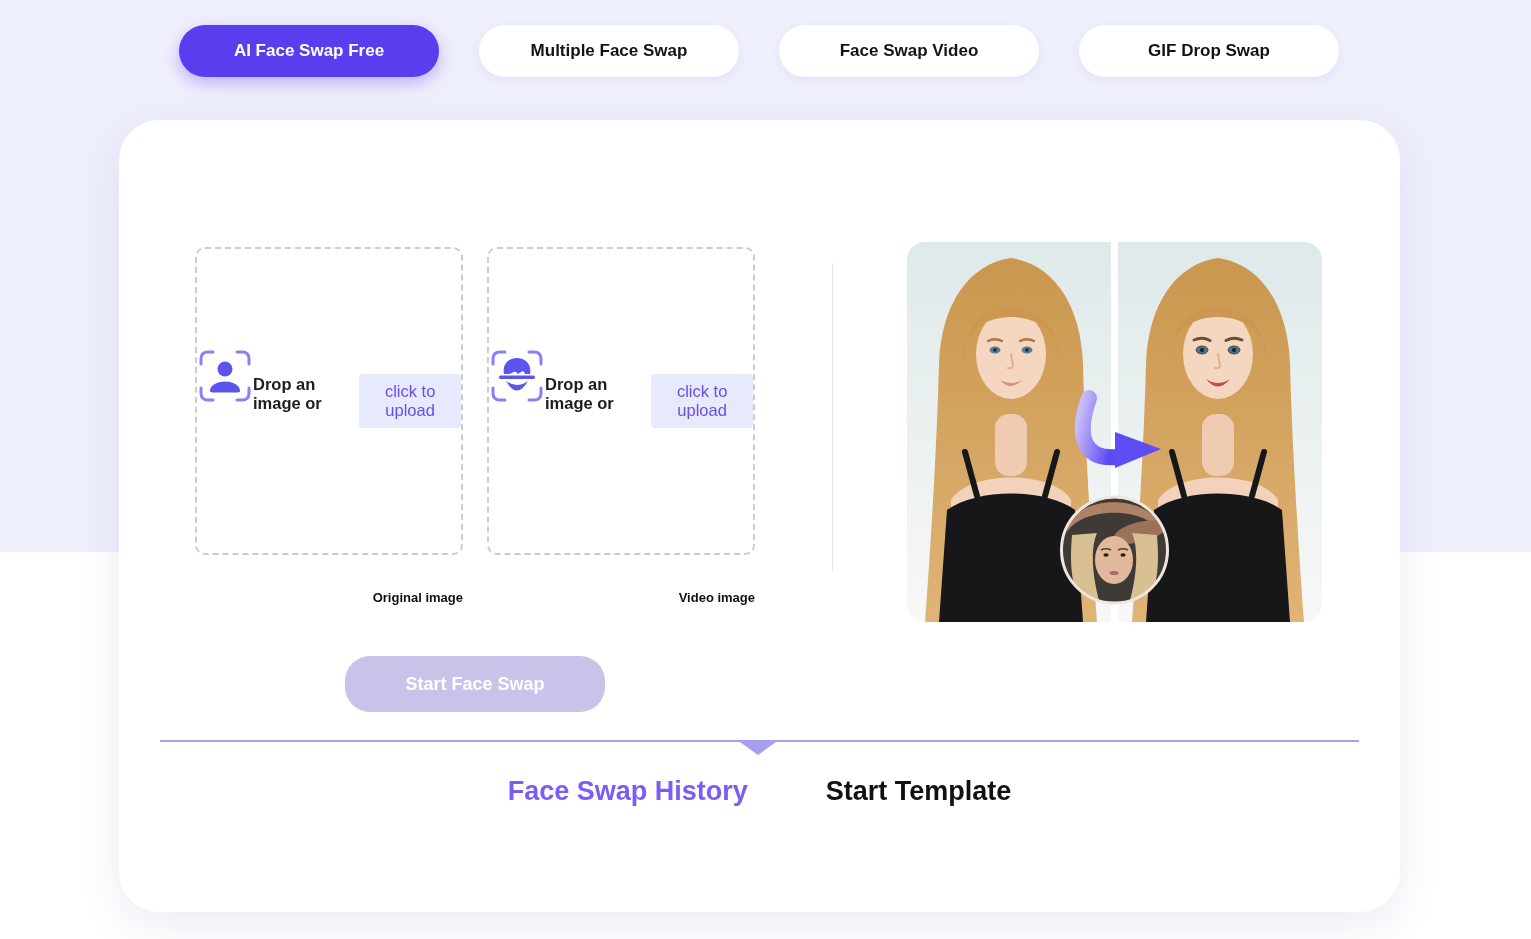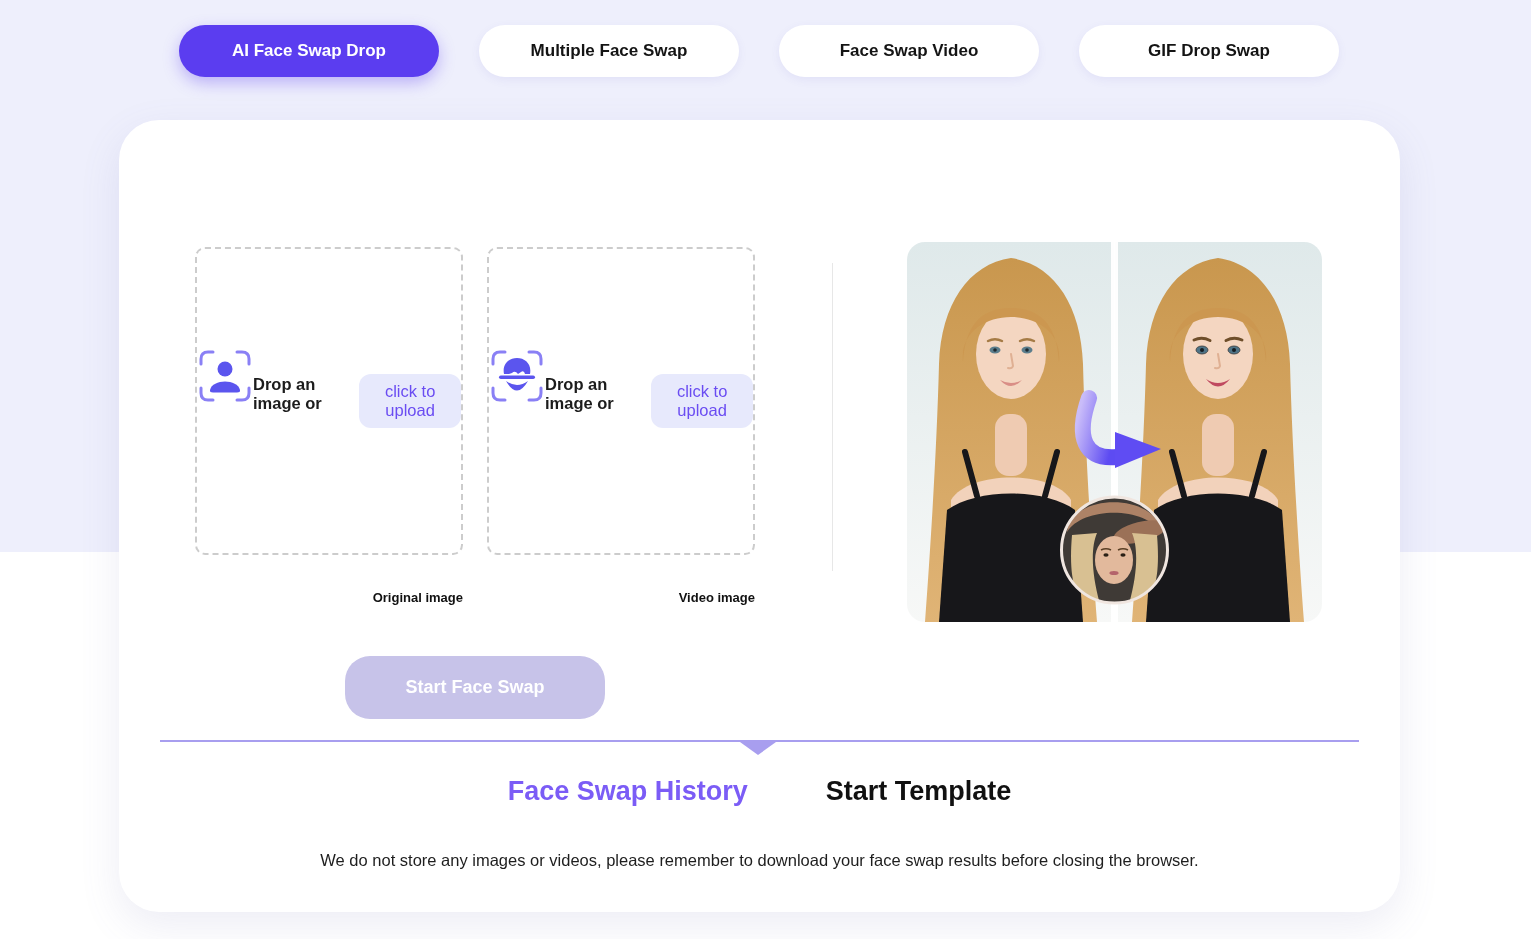--- a/index.html
+++ b/index.html
@@ -51,41 +51,41 @@
     display:flex; flex-direction:row; align-items:center; justify-content:center;
     background:#ffffff; cursor:pointer;
   }
   .upload-box.first  { left:76px; }
   .upload-box.second { left:368px; }
   .upload-icon { width:56px; height:56px; margin-top:-26px; margin-bottom:24px; }
   .drop-text { font-size:16.5px; font-weight:700; color:#1c1c1c; margin-bottom:14px; }
   .upload-chip {
     border:none; background:#E7E9FC; color:#6A4CF2;
     font-family:"Liberation Sans", sans-serif;
-    font-size:16.5px; padding:8px 10px; border-radius:12px; cursor:pointer;
+    font-size:16.5px; padding:8px 10px; border-radius:4px; cursor:pointer;
   }
   .upload-caption {
     position:absolute; top:470px; width:268px;
     text-align:right; font-size:13px; font-weight:700; color:#111111;
   }
   .upload-caption.first  { left:76px; }
   .upload-caption.second { left:368px; }
 
   .v-divider {
     position:absolute; left:713px; top:143px; width:1px; height:308px;
     background:#e7e7e7;
   }
 
   .demo-wrap {
     position:absolute; left:788px; top:122px; width:415px; height:380px;
     border-radius:18px; overflow:hidden;
   }
 
   .start-btn {
-    position:absolute; left:226px; top:536px; width:260px; height:63px;
+    position:absolute; left:226px; top:536px; width:260px; height:56px;
     border:none; border-radius:25px; background:#C7C3E9; color:#ffffff;
     font-family:"Liberation Sans", sans-serif;
     font-size:18px; font-weight:700; cursor:default;
   }
 
   .hr-line {
     position:absolute; left:41px; top:620px; width:1199px; height:2px;
     background:#A89EEF;
   }
   .hr-arrow {
@@ -107,21 +107,21 @@
     position:absolute; left:0; top:731px; width:1281px;
     text-align:center; font-size:16.5px; color:#1e1e1e;
   }
 </style>
 </head>
 <body>
 
 <div class="bg-band"></div>
 
 <div class="nav">
-  <button class="nav-pill active">AI Face Swap Drop</button>
+  <button class="nav-pill active">AI Face Swap Free</button>
   <button class="nav-pill">Multiple Face Swap</button>
   <button class="nav-pill">Face Swap Video</button>
   <button class="nav-pill">GIF Drop Swap</button>
 </div>
 
 <div class="card">
 
 
   <div class="upload-box first">
     <span class="upload-icon">
@@ -252,14 +252,13 @@
   <button class="start-btn" aria-disabled="true">Start Face Swap</button>
 
   <div class="hr-line"></div>
   <div class="hr-arrow"></div>
 
   <div class="tabs">
     <div class="tab active">Face Swap History</div>
     <div class="tab">Start Template</div>
   </div>
 
-  <div class="disclaimer">We do not store any images or videos, please remember to download your face swap results before closing the browser.</div>
 </div>
 
 </body></html>

